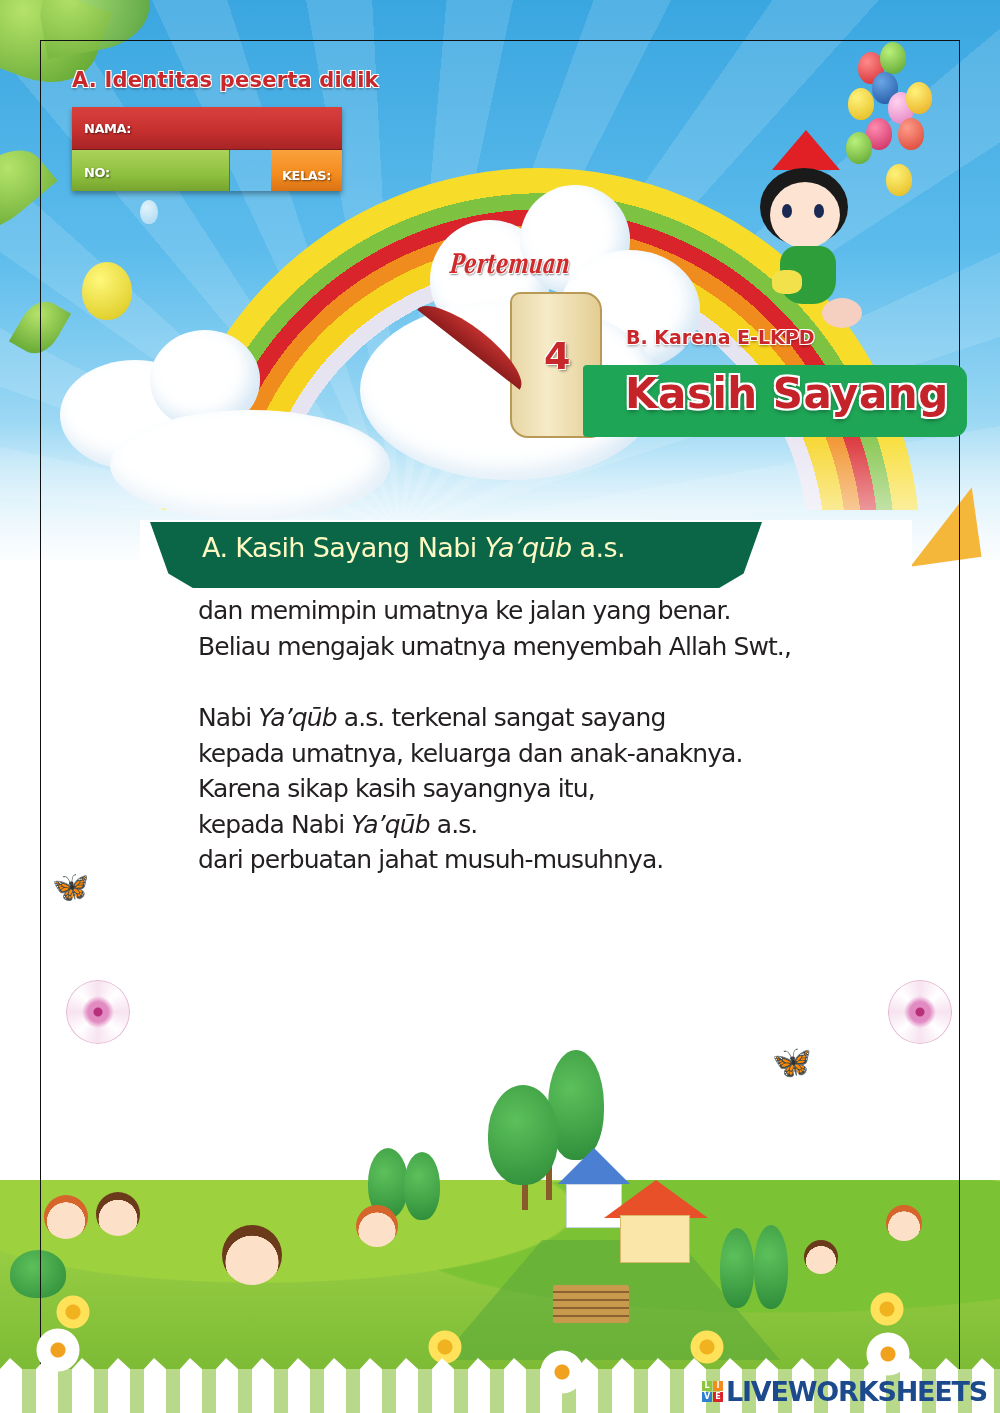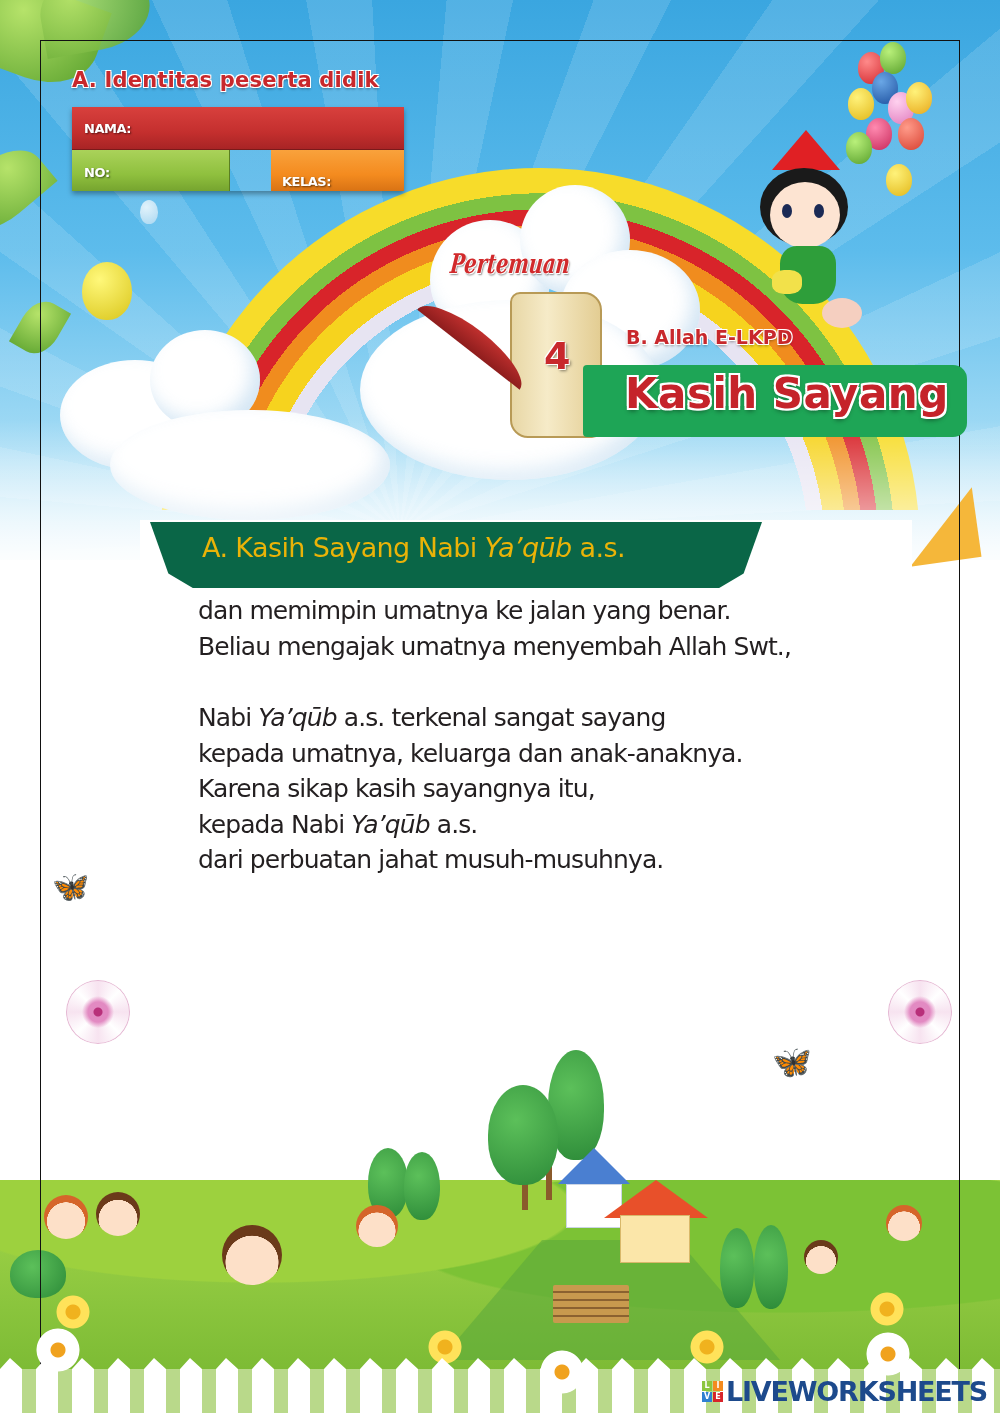--- a/index.html
+++ b/index.html
@@ -49,28 +49,28 @@
     border: 1px solid #111; z-index: 5; pointer-events: none;
   }
 
   
   .identity-title {
     position: absolute; left: 72px; top: 68px; z-index: 6;
     font-family: "DejaVu Sans", sans-serif; font-weight: bold; font-size: 21px; color: #c8282c;
     text-shadow: -1px -1px 0 #fff, 1px -1px 0 #fff, -1px 1px 0 #fff, 1px 1px 0 #fff, 0 2px 3px rgba(0,0,0,0.4);
     letter-spacing: 0.2px;
   }
-  .identity-box { position: absolute; left: 72px; top: 107px; width: 332px; z-index: 6; box-shadow: 0 3px 5px rgba(0,0,0,0.35); }
+  .identity-box { position: absolute; left: 72px; top: 107px; width: 270px; z-index: 6; box-shadow: 0 3px 5px rgba(0,0,0,0.35); }
   .id-row-name {
     height: 43px; background: linear-gradient(180deg, #d8403d 0%, #c42f2e 60%, #a82425 100%);
     padding: 12px 0 0 12px; border-bottom: 1px solid #7a1a1a;
   }
   .id-row-bottom { display: flex; height: 41px; gap: 41px; }
   .id-cell-no { width: 158px; background: linear-gradient(180deg, #aad25a 0%, #8fc03e 60%, #76a42f 100%); padding: 13px 0 0 12px; border-right: 1px solid #5a7f22; }
-  .id-cell-kelas { flex: 1; background: linear-gradient(180deg, #f9a23c 0%, #f48b1f 60%, #d97314 100%); padding: 22px 0 0 11px; }
+  .id-cell-kelas { flex: 1; background: linear-gradient(180deg, #f9a23c 0%, #f48b1f 60%, #d97314 100%); padding: 16px 0 0 11px; }
   .id-label { font-family: "DejaVu Sans", sans-serif; font-weight: bold; font-size: 13px; color: #fff; text-shadow: 1px 1px 2px rgba(0,0,0,0.55); letter-spacing: -0.5px; }
   .id-input { display: inline-block; width: 60%; height: 16px; vertical-align: middle; }
 
   
   .pertemuan {
     position: absolute; left: 452px; top: 248px; z-index: 6;
     font-family: "DejaVu Serif", serif; font-style: italic; font-weight: bold; font-size: 27px; color: #d12a2c;
     transform: scaleX(0.72) skewX(-8deg); transform-origin: left top;
     text-shadow: -1px -1px 0 #fff, 1px 1px 0 #fff, 2px 2px 2px rgba(0,0,0,0.45);
   }
@@ -114,21 +114,21 @@
 
   
   .content-panel {
     position: absolute; left: 140px; top: 520px; width: 772px; height: 470px; background: #fff; z-index: 4;
   }
   .section-heading {
     position: absolute; left: 150px; top: 522px; width: 612px; height: 66px; z-index: 6;
     background: #0a6647;
     clip-path: polygon(0 0, 100% 0, 97% 78%, 93% 100%, 7% 100%, 3% 78%);
     padding: 10px 0 16px 52px;
-    font-family: "DejaVu Sans", sans-serif; font-size: 27px; color: #eab308; letter-spacing: -0.6px;
+    font-family: "DejaVu Sans", sans-serif; font-size: 27px; color: #fef9c3; letter-spacing: -0.6px;
   }
   .section-heading .it { font-style: italic; }
   .body-text {
     position: absolute; left: 198px; top: 593px; z-index: 6;
     font-family: "DejaVu Sans", sans-serif; font-size: 25px; line-height: 35.5px; color: #231f20; letter-spacing: -0.9px;
   }
   .body-text .para { margin-bottom: 36px; }
   .body-text .line { display: block; white-space: nowrap; }
   .body-text .it { font-style: italic; }
 
@@ -239,21 +239,21 @@
       <span class="id-label">KELAS:</span>
       <span class="id-input"></span>
     </div>
   </div>
 </div>
 
 <div class="pertemuan">Pertemuan</div>
 <div class="scroll"></div>
 <div class="quill"></div>
 <div class="meeting-number">4</div>
-<div class="judul-label">B. Allah E-LKPD</div>
+<div class="judul-label">B. Karena E-LKPD</div>
 <div class="title-band">
   <span class="title-text">Kasih Sayang</span>
 </div>
 <div class="plane"></div>
 
 <div class="content-panel"></div>
 <div class="section-heading">
   <span>A.  Kasih Sayang Nabi </span><span class="it">Ya’qūb</span><span> a.s.</span>
 </div>
 

